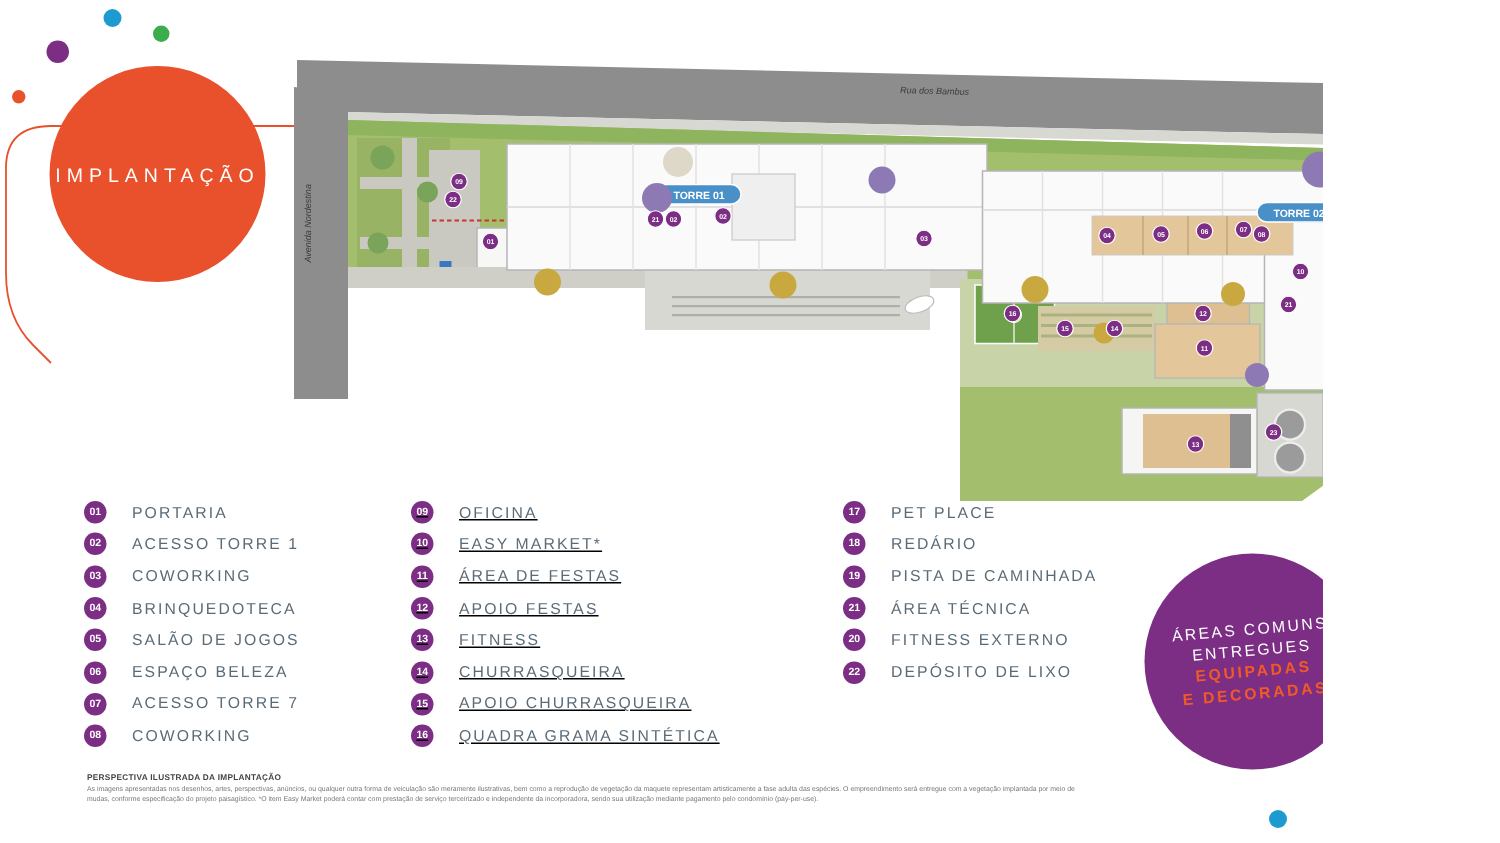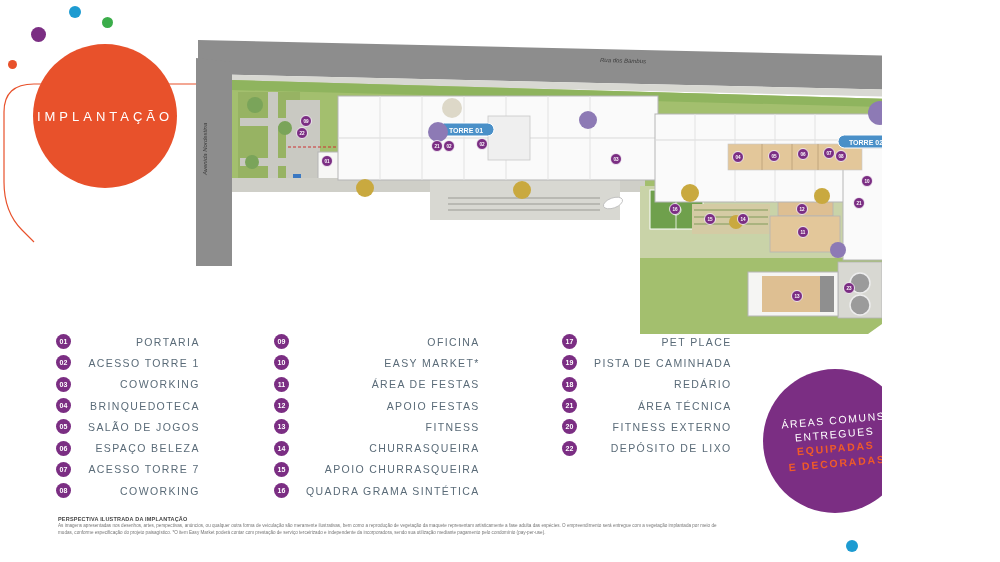--- a/index.html
+++ b/index.html
@@ -21,21 +21,21 @@
   #title-circle{left:33px;top:44px;width:144px;height:144px;background:#E8512B;}
   #title-circle span{color:#ffffff;font-size:13px;letter-spacing:4px;font-weight:400;}
   #badge-circle{left:763px;top:369px;width:144px;height:144px;background:#7B2E83;}
   #badge-circle .inner{transform:rotate(-5deg);line-height:1.35;}
   #badge-circle .w{color:#ffffff;font-size:10.5px;letter-spacing:1.6px;display:block;}
   #badge-circle .o{color:#F05A28;font-size:10.5px;font-weight:bold;letter-spacing:1.8px;display:block;}
 
   
   #legend{position:absolute;left:56px;top:331px;}
   .legend-col{position:absolute;top:0;}
-  .legend-row{display:flex;align-items:center;height:21.3px;justify-content:space-between;}
+  .legend-row{display:flex;align-items:center;height:21.3px;}
   .legend-badge{width:15px;height:15px;border-radius:50%;background:#7B2E83;color:#fff;
     font-size:7px;font-weight:bold;display:flex;align-items:center;justify-content:center;
     flex:0 0 15px;letter-spacing:0;}
   .legend-label{margin-left:17px;font-size:10.5px;color:#5A6B78;letter-spacing:1.4px;white-space:nowrap;}
 
   
   #disclaimer{position:absolute;left:58px;top:516px;width:668px;color:#666;}
   #disclaimer .t{font-size:5.5px;font-weight:bold;color:#444;letter-spacing:.2px;}
   #disclaimer .b{font-size:4.6px;line-height:1.6;color:#777;}
 
@@ -312,21 +312,21 @@
         </div>
         <div class="legend-row">
           <span class="legend-badge">07</span>
           <span class="legend-label">ACESSO TORRE 7</span>
         </div>
         <div class="legend-row">
           <span class="legend-badge">08</span>
           <span class="legend-label">COWORKING</span>
         </div>
       </div>
-    <div class="legend-col" style="left:218px;">
+    <div class="legend-col" style="left:218px;text-decoration:underline;">
         <div class="legend-row">
           <span class="legend-badge">09</span>
           <span class="legend-label">OFICINA</span>
         </div>
         <div class="legend-row">
           <span class="legend-badge">10</span>
           <span class="legend-label">EASY MARKET*</span>
         </div>
         <div class="legend-row">
           <span class="legend-badge">11</span>
@@ -352,26 +352,26 @@
           <span class="legend-badge">16</span>
           <span class="legend-label">QUADRA GRAMA SINTÉTICA</span>
         </div>
       </div>
     <div class="legend-col" style="left:506px;">
         <div class="legend-row">
           <span class="legend-badge">17</span>
           <span class="legend-label">PET PLACE</span>
         </div>
         <div class="legend-row">
+          <span class="legend-badge">18</span>
+          <span class="legend-label">REDÁRIO</span>
+        </div>
+        <div class="legend-row">
           <span class="legend-badge">19</span>
           <span class="legend-label">PISTA DE CAMINHADA</span>
-        </div>
-        <div class="legend-row">
-          <span class="legend-badge">18</span>
-          <span class="legend-label">REDÁRIO</span>
         </div>
         <div class="legend-row">
           <span class="legend-badge">21</span>
           <span class="legend-label">ÁREA TÉCNICA</span>
         </div>
         <div class="legend-row">
           <span class="legend-badge">20</span>
           <span class="legend-label">FITNESS EXTERNO</span>
         </div>
         <div class="legend-row">

